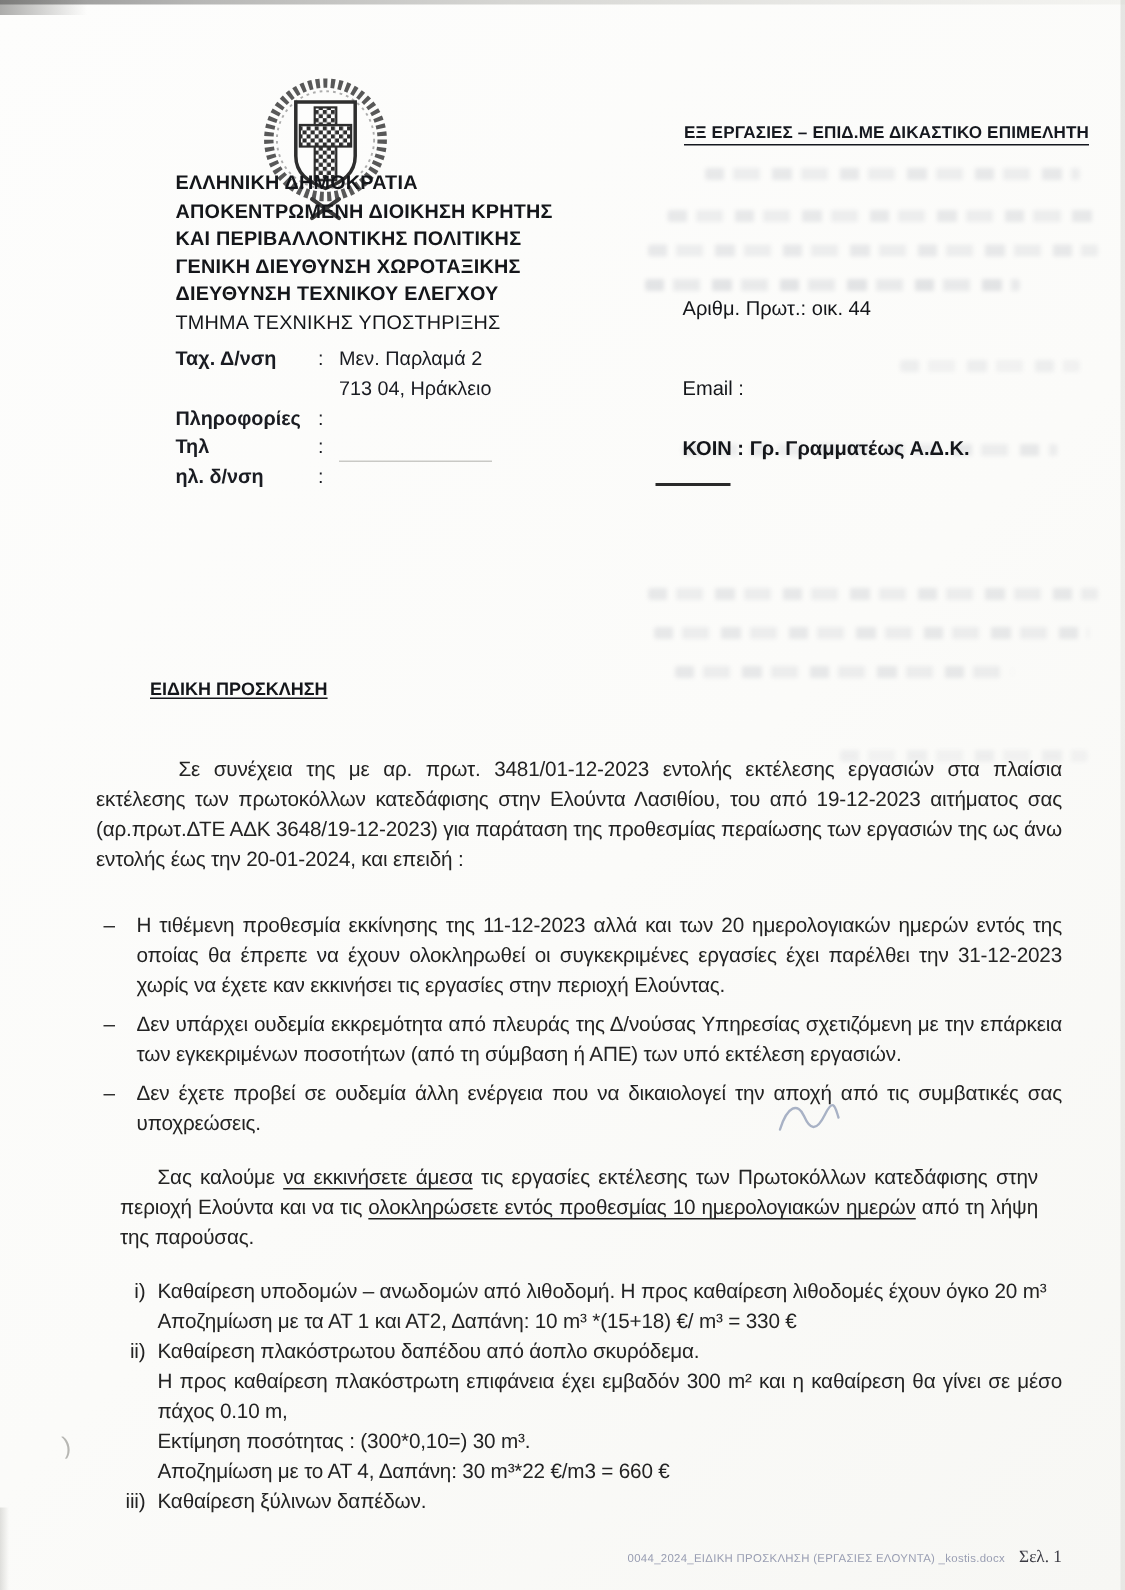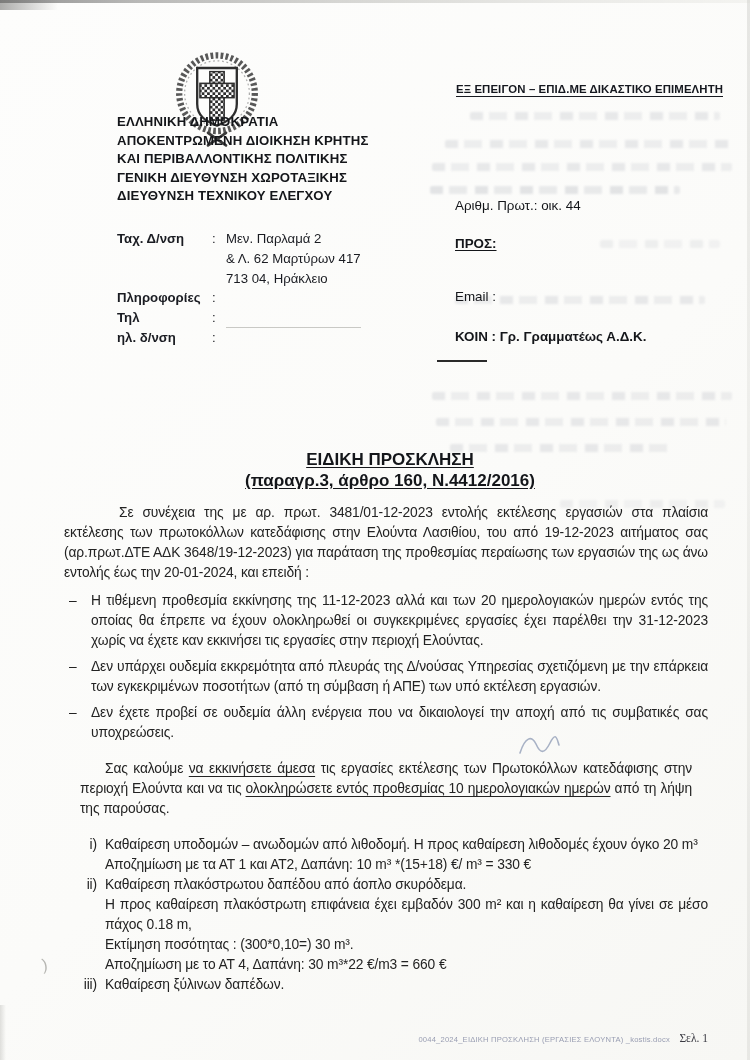--- a/index.html
+++ b/index.html
@@ -34,27 +34,27 @@
   .tel-underline{border-bottom:1px solid #c9c9c5;}
   .meta{position:absolute;left:455px;top:196px;font-size:13.4px;line-height:19px;color:#14161a;}
   .meta .row{white-space:nowrap;}
   .meta .gap{display:inline-block;width:22px;}
   .pros{font-weight:700;text-decoration:underline;text-underline-offset:2px;margin-top:19px;}
   .email-row{margin-top:34px;}
   .koin-row{margin-top:21px;font-weight:700;}
   .koin-row .val{font-weight:700;}
   .short-line{margin-top:14px;margin-left:-18px;width:50px;border-top:2px solid #2a2a2a;}
   
-  .title{position:absolute;left:100px;top:449px;width:580px;text-align:center;
-    font-size:17px;font-weight:700;color:#14161a;line-height:21px;}
+  .title{position:absolute;left:100px;top:449px;width:580px;
+    font-size:12px;font-weight:700;color:#14161a;line-height:21px;}
   .title span{text-decoration:underline;text-underline-offset:2px;}
   
   .body{position:absolute;left:64px;top:503px;width:644px;font-size:13.8px;line-height:20px;
     letter-spacing:-.12px;color:#232323;text-align:justify;}
-  .intro{text-indent:55px;margin:0 0 8px 0;}
+  .intro{text-indent:55px;margin:0 0 24px 0;}
   .reason{position:relative;padding-left:27px;margin-bottom:6px;}
   .reason .dash{position:absolute;left:5px;top:0;}
   .call,.specifics{text-indent:25px;margin:16px;}
   .ul{text-decoration:underline;text-underline-offset:2.5px;}
   .works{margin-top:2px;}
   .work{position:relative;padding-left:41px;}
   .wnum{position:absolute;left:0;top:0;width:33px;text-align:right;}
   .wline{text-align:justify;}
   
   .footer{position:absolute;right:42px;top:1028px;white-space:nowrap;text-align:right;}
@@ -96,40 +96,36 @@
       </pattern>
     </defs>
     <circle cx="50" cy="52" r="42" fill="none" stroke="#3b3b3b" stroke-width="7" stroke-dasharray="3 2.6" opacity=".85"></circle>
     <circle cx="50" cy="52" r="36" fill="none" stroke="#8a8a8a" stroke-width="1.4" stroke-dasharray="2 3" opacity=".7"></circle>
     <path d="M28 24 h44 v40 c0 13 -9 19 -22 24 c-13 -5 -22 -11 -22 -24 z" fill="#fdfdfc" stroke="#2e2e2e" stroke-width="2.6"></path>
     <rect x="42" y="28" width="16" height="54" fill="url(#chk)" stroke="#2e2e2e" stroke-width="1.6"></rect>
     <rect x="31" y="41" width="38" height="16" fill="url(#chk)" stroke="#2e2e2e" stroke-width="1.6"></rect>
     <path d="M40 96 L60 110 M60 96 L40 110" stroke="#3b3b3b" stroke-width="3" stroke-linecap="round"></path>
   </svg>
 
-  <div class="urgency">ΕΞ ΕΠΕΙΓΟΝ – ΕΠΙΔ.ΜΕ ΔΙΚΑΣΤΙΚΟ ΕΠΙΜΕΛΗΤΗ</div>
+  <div class="urgency">ΕΞ ΕΡΓΑΣΙΕΣ – ΕΠΙΔ.ΜΕ ΔΙΚΑΣΤΙΚΟ ΕΠΙΜΕΛΗΤΗ</div>
 
   <div class="org">
     <div class="b">ΕΛΛΗΝΙΚΗ ΔΗΜΟΚΡΑΤΙΑ</div>
     <div class="b">ΑΠΟΚΕΝΤΡΩΜΕΝΗ ΔΙΟΙΚΗΣΗ ΚΡΗΤΗΣ</div>
     <div class="b">ΚΑΙ ΠΕΡΙΒΑΛΛΟΝΤΙΚΗΣ ΠΟΛΙΤΙΚΗΣ</div>
     <div class="b">ΓΕΝΙΚΗ ΔΙΕΥΘΥΝΣΗ ΧΩΡΟΤΑΞΙΚΗΣ</div>
     <div class="b">ΔΙΕΥΘΥΝΣΗ ΤΕΧΝΙΚΟΥ ΕΛΕΓΧΟΥ</div>
+    <div>ΤΜΗΜΑ ΤΕΧΝΙΚΗΣ ΥΠΟΣΤΗΡΙΞΗΣ</div>
   </div>
 
   <div class="contact">
     <div class="crow">
       <span class="lbl">Ταχ. Δ/νση</span>
       <span>:</span>
       <span>Μεν. Παρλαμά 2</span>
-    </div>
-    <div class="crow">
-      <span></span>
-        <span></span>
-      <span>&amp; Λ. 62 Μαρτύρων 417</span>
     </div>
     <div class="crow">
       <span></span>
         <span></span>
       <span>713 04, Ηράκλειο</span>
     </div>
     <div class="crow">
       <span class="lbl">Πληροφορίες</span>
       <span>:</span>
       <span></span>
@@ -144,32 +140,30 @@
       <span>:</span>
       <span></span>
     </div>
   </div>
 
   <div class="meta">
     <div class="row">
       <span>Αριθμ. Πρωτ.:</span>
       <span>οικ. 44</span>
     </div>
-    <div class="pros">ΠΡΟΣ:</div>
     <div class="email-row">Email  :</div>
     <div class="koin-row">
       <span>ΚΟΙΝ :</span>
       <span class="val">Γρ. Γραμματέως Α.Δ.Κ.</span>
     </div>
     <div class="short-line"></div>
   </div>
 
   <div class="title">
     <div><span>ΕΙΔΙΚΗ ΠΡΟΣΚΛΗΣΗ</span></div>
-    <div><span>(παραγρ.3, άρθρο 160, Ν.4412/2016)</span></div>
   </div>
 
   <div class="body">
     <p class="intro">Σε συνέχεια της με αρ. πρωτ. 3481/01-12-2023 εντολής εκτέλεσης εργασιών στα πλαίσια εκτέλεσης των πρωτοκόλλων κατεδάφισης στην Ελούντα Λασιθίου, του από 19-12-2023 αιτήματος σας (αρ.πρωτ.ΔΤΕ ΑΔΚ 3648/19-12-2023) για παράταση της προθεσμίας περαίωσης των εργασιών της ως άνω εντολής έως την 20-01-2024, και επειδή :</p>
 
     <div class="reasons">
       <div class="reason">
         <span class="dash">–</span>
         <span>Η τιθέμενη προθεσμία εκκίνησης της 11-12-2023 αλλά και των 20 ημερολογιακών ημερών εντός της οποίας θα έπρεπε να έχουν ολοκληρωθεί οι συγκεκριμένες εργασίες έχει παρέλθει την 31-12-2023 χωρίς να έχετε καν εκκινήσει τις εργασίες στην περιοχή Ελούντας.</span>
       </div>
@@ -188,21 +182,21 @@
 
     <div class="works">
       <div class="work">
         <span class="wnum">i)</span>
         <div class="wline">Καθαίρεση υποδομών – ανωδομών από λιθοδομή. Η προς καθαίρεση λιθοδομές έχουν όγκο 20 m³</div>
         <div class="wline">Αποζημίωση με τα ΑΤ 1 και ΑΤ2,  Δαπάνη: 10 m³ *(15+18) €/ m³ = 330 €</div>
       </div>
       <div class="work">
         <span class="wnum">ii)</span>
         <div class="wline">Καθαίρεση πλακόστρωτου δαπέδου από άοπλο σκυρόδεμα.</div>
-        <div class="wline">Η προς καθαίρεση πλακόστρωτη επιφάνεια έχει εμβαδόν 300 m² και η καθαίρεση θα γίνει σε μέσο πάχος  0.18 m,</div>
+        <div class="wline">Η προς καθαίρεση πλακόστρωτη επιφάνεια έχει εμβαδόν 300 m² και η καθαίρεση θα γίνει σε μέσο πάχος  0.10 m,</div>
         <div class="wline">Εκτίμηση ποσότητας : (300*0,10=) 30 m³.</div>
         <div class="wline">Αποζημίωση με το ΑΤ 4,  Δαπάνη: 30 m³*22 €/m3 = 660 €</div>
       </div>
       <div class="work">
         <span class="wnum">iii)</span>
         <div class="wline">Καθαίρεση ξύλινων δαπέδων.</div>
       </div>
     </div>
   </div>
 

